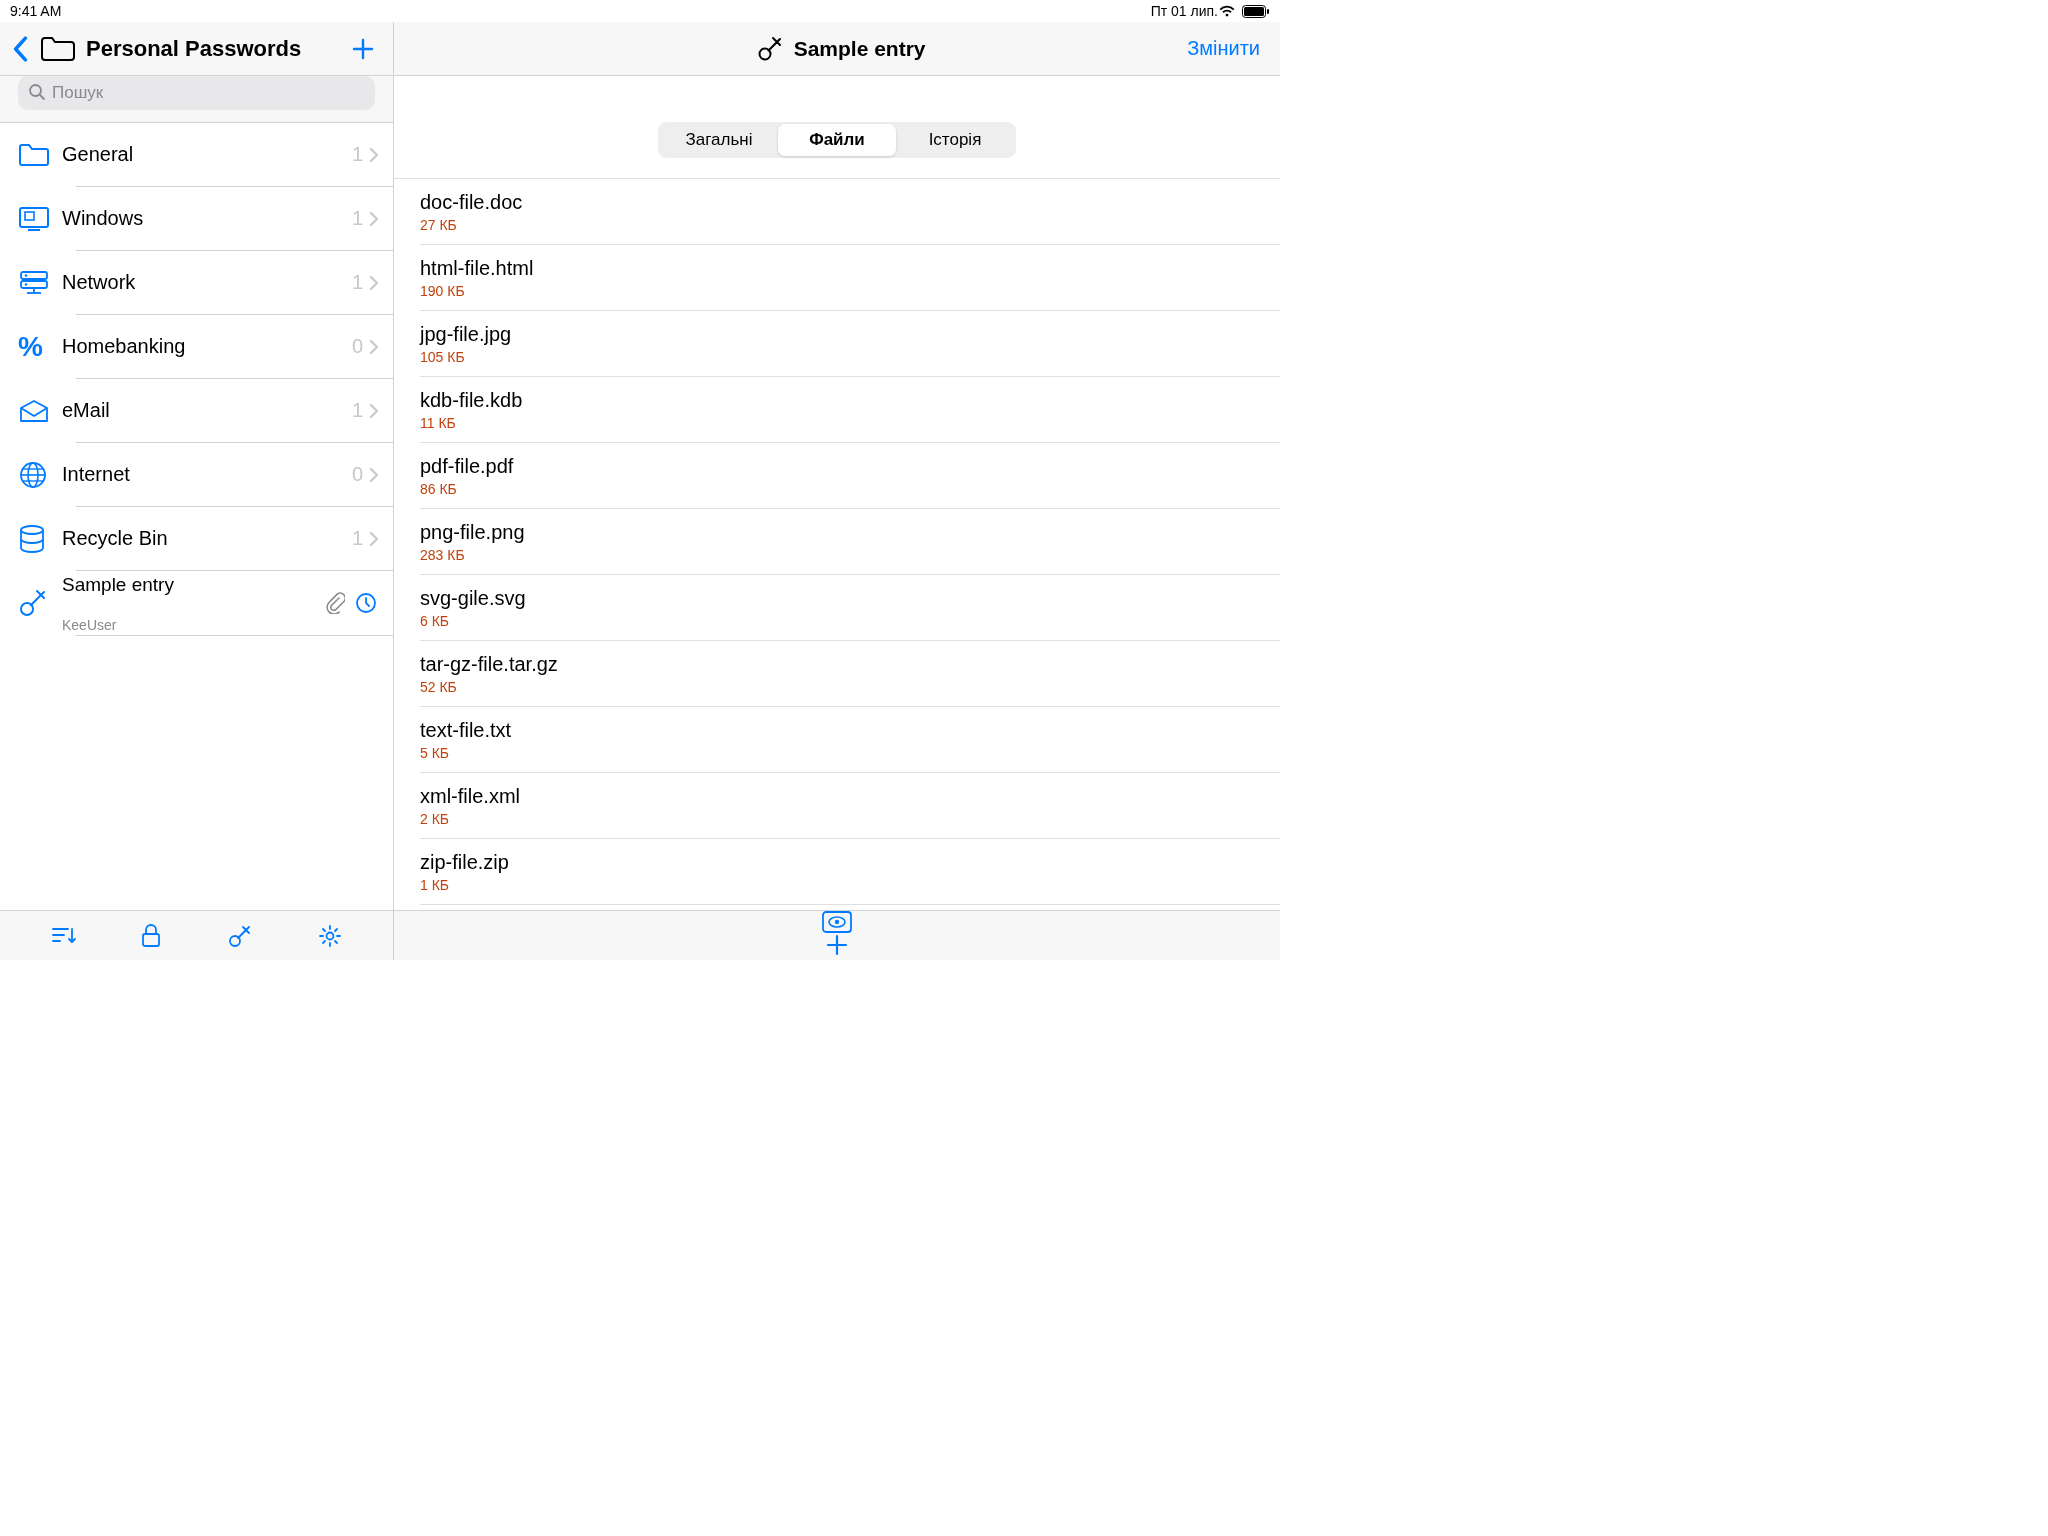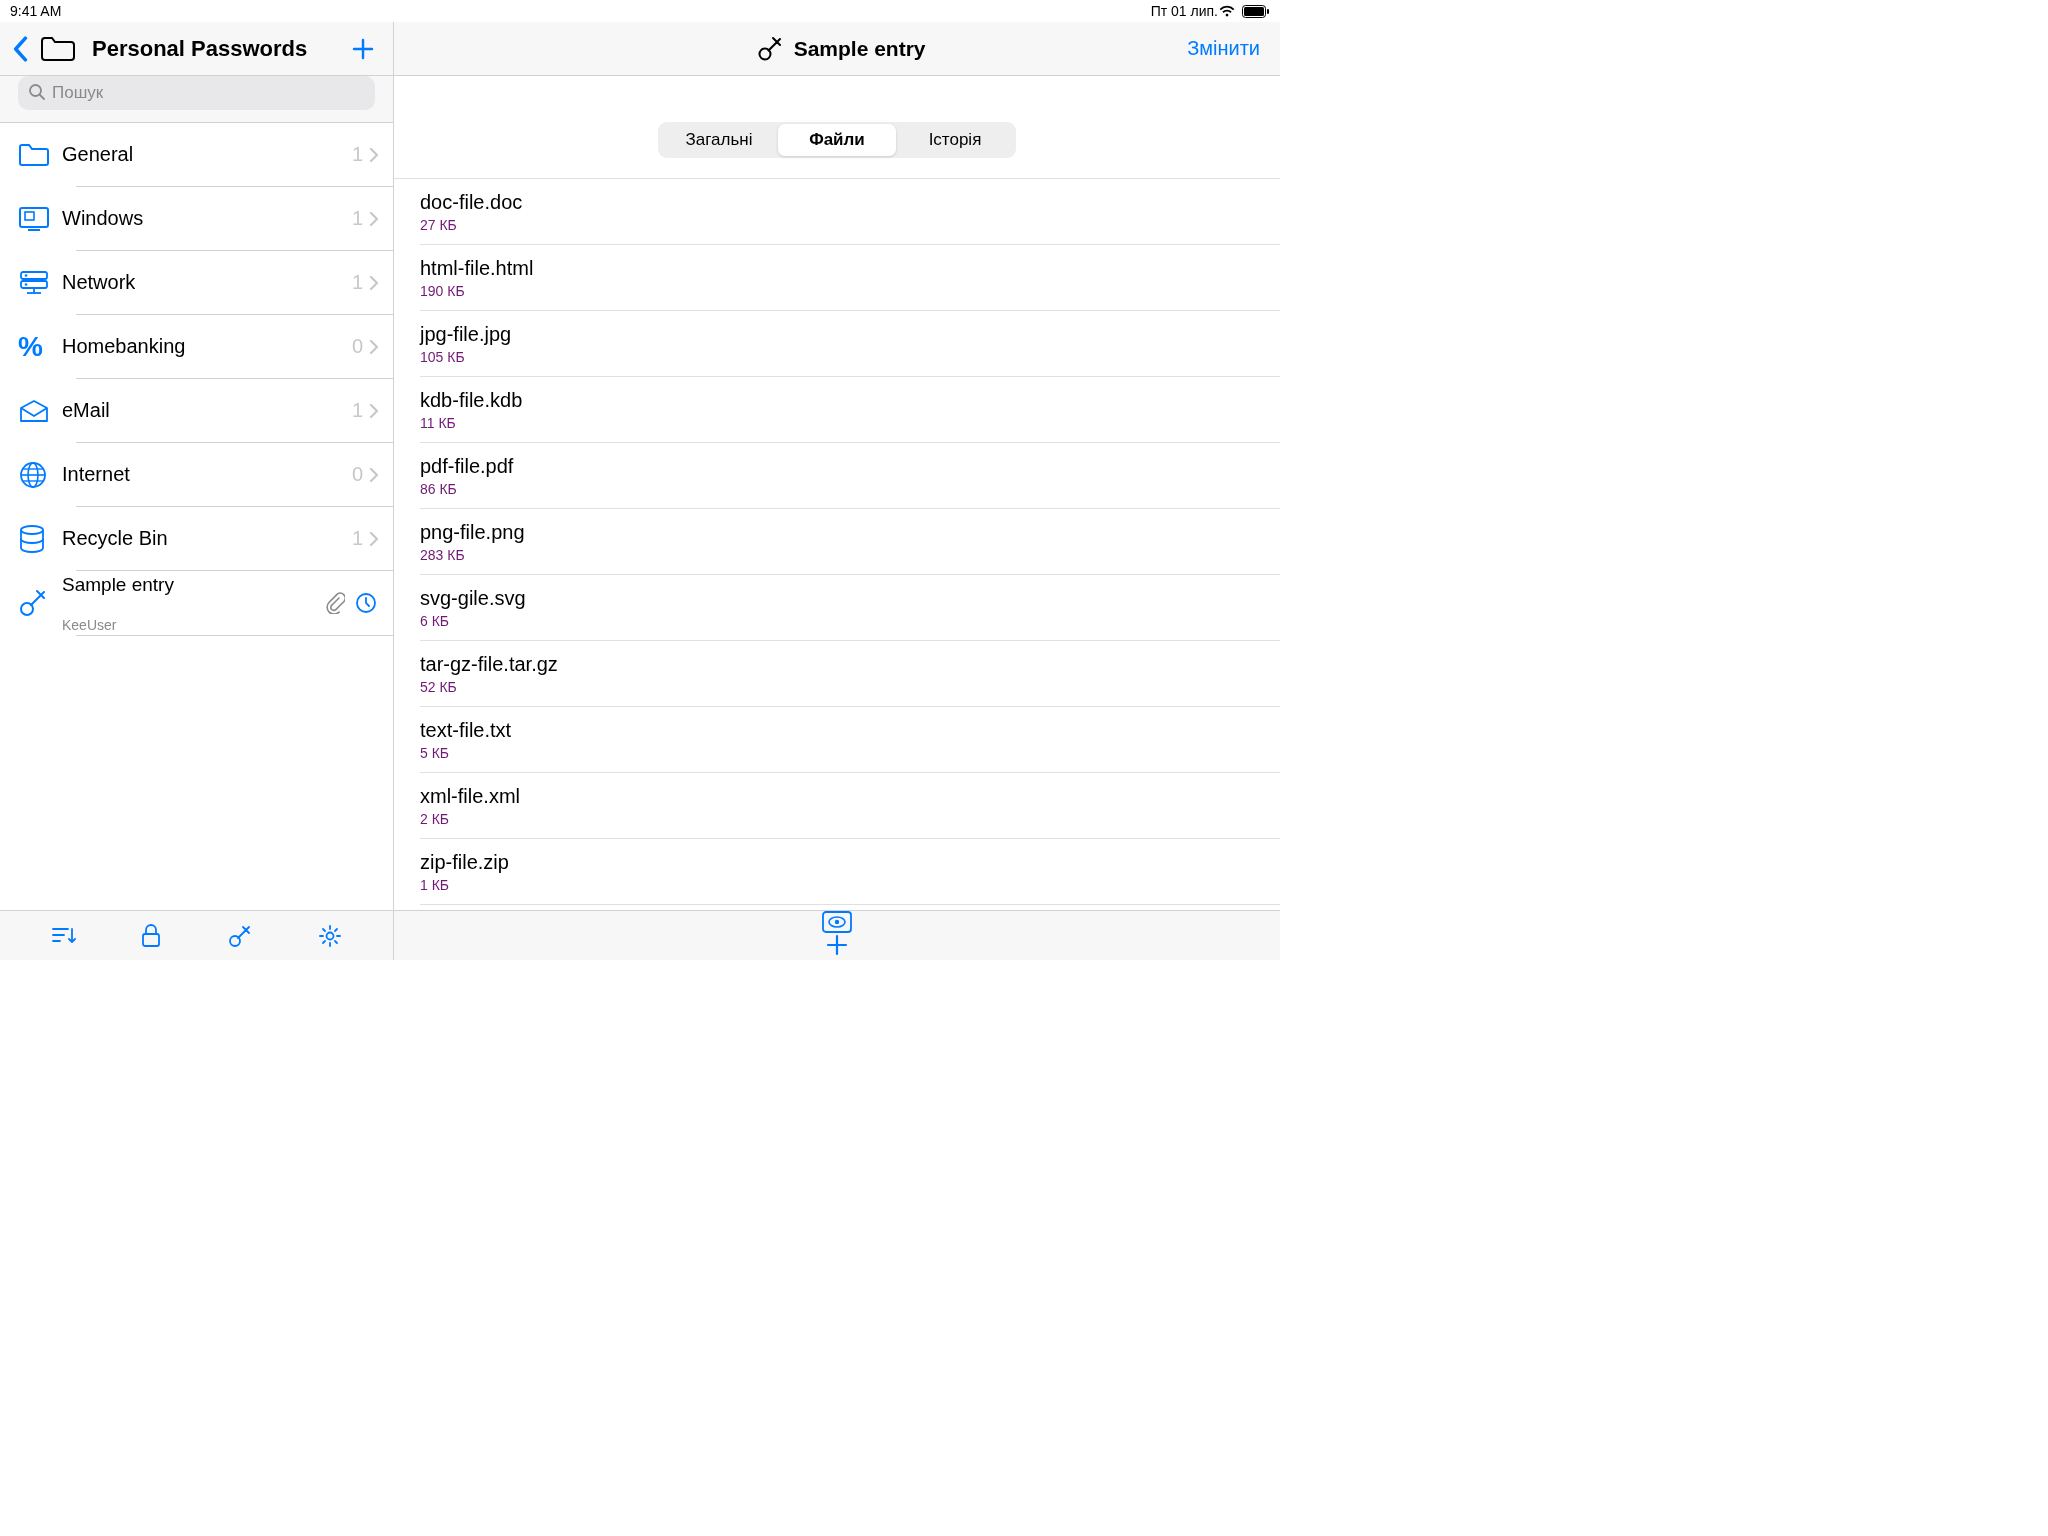--- a/index.html
+++ b/index.html
@@ -43,21 +43,21 @@
   }
   .sidebar-header {
     height: 54px;
     display: flex;
     align-items: center;
     padding: 0 14px 0 6px;
     background: #f7f7f7;
     border-bottom: 1px solid #d1d1d6;
   }
   .back-chevron { color: #007aff; padding: 0 6px; display: flex; }
-  .folder-title-wrap { flex: 1; display: flex; align-items: center; gap: 16px; margin-left: 6px; }
+  .folder-title-wrap { flex: 1; display: flex; align-items: center; gap: 10px; margin-left: 6px; }
   .sidebar-title { font-size: 22px; font-weight: 700; }
   .plus-btn { color: #007aff; font-size: 30px; font-weight: 300; padding: 0 4px; }
 
   .search-wrap {
     background: #f7f7f7;
     padding: 0 18px 12px 18px;
     border-bottom: 1px solid #d1d1d6;
   }
   .search-field {
     display: flex;
@@ -188,21 +188,21 @@
     background: #fff;
     box-shadow: 0 1px 3px rgba(0,0,0,0.15);
     font-weight: 600;
   }
 
   .file-list { flex: 1; overflow: hidden; }
   .file-row {
     padding: 12px 0 11px 26px;
   }
   .file-name { font-size: 20px; }
-  .file-size { font-size: 14px; color: #701a75; margin-top: 3px; }
+  .file-size { font-size: 14px; color: #c2410c; margin-top: 3px; }
   .file-hairline { height: 1px; background: #e0e0e3; margin-left: 26px; }
 
   .detail-toolbar {
     height: 50px;
     background: #f7f7f7;
     border-top: 1px solid #d1d1d6;
     display: flex;
     align-items: center;
     padding: 0 20px;
     color: #007aff;

